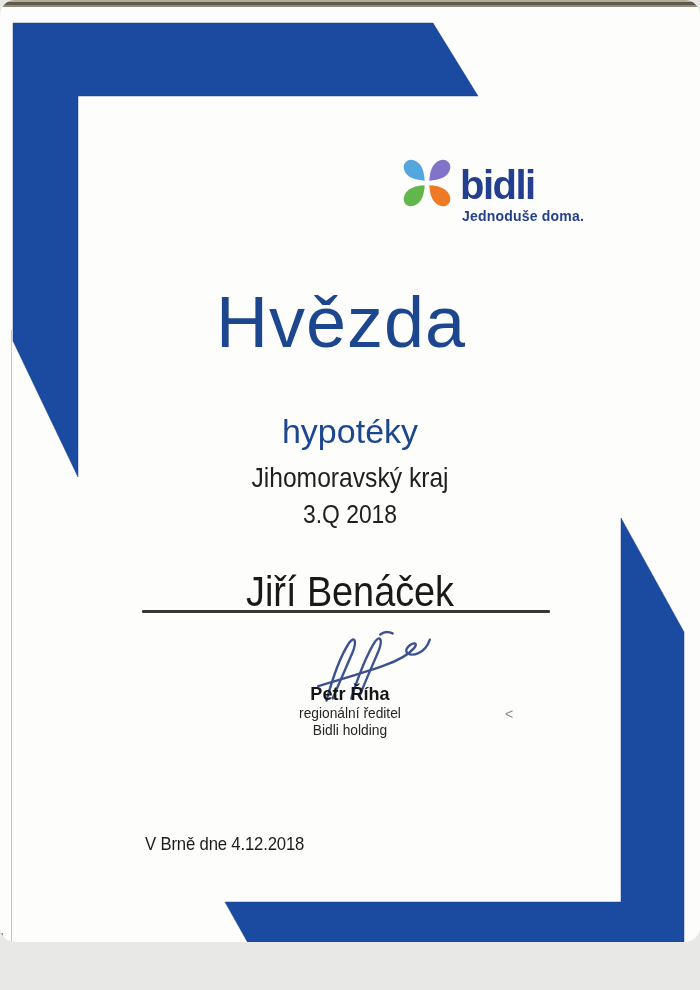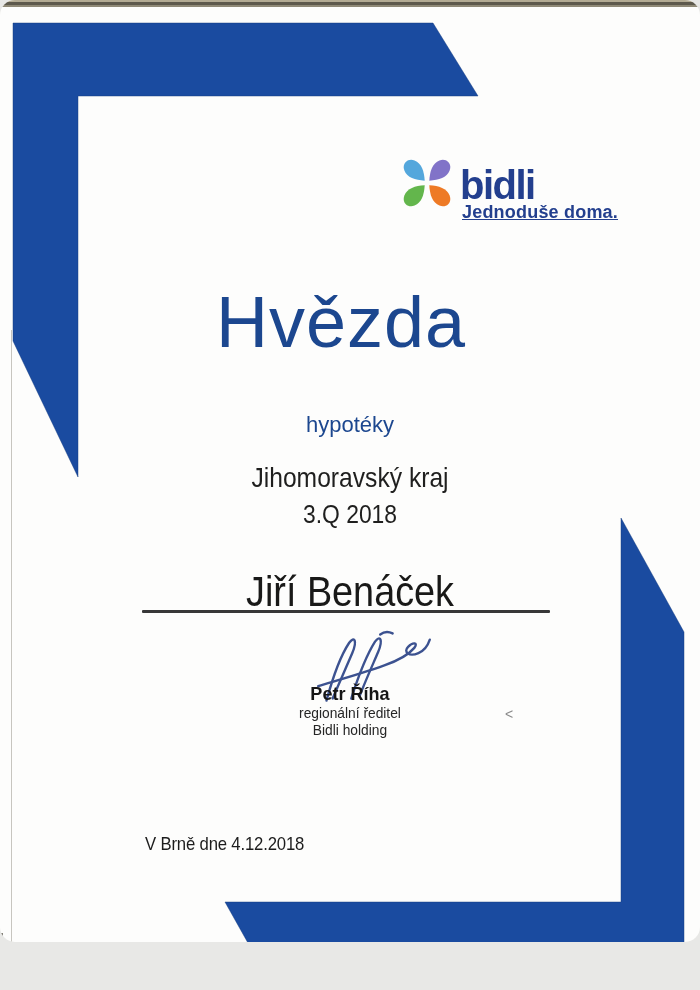--- a/index.html
+++ b/index.html
@@ -25,28 +25,28 @@
     background:#57544a;opacity:.75;
   }
   svg.frame{position:absolute;left:0;top:0;}
   
   .logo-icon{position:absolute;left:403px;top:158px;}
   .logo-brand{
     position:absolute;left:460px;top:163px;
     font-size:40px;font-weight:700;letter-spacing:-1.5px;
   }
   .logo-tagline{
-    position:absolute;left:462px;top:202px;
-    font-size:18px;font-weight:700;letter-spacing:.2px;text-decoration:underline;
+    position:absolute;left:462px;top:208px;
+    font-size:14px;font-weight:700;letter-spacing:.2px;
   }
   
   .center-line{position:absolute;left:0;width:700px;text-align:center;white-space:nowrap;}
   .title-main{top:281px;font-size:72px;letter-spacing:1px;transform:translateX(-9px);}
   .title-sub{top:346px;font-size:52px;}
-  .title-category{top:412px;font-size:22px;font-weight:500;}
+  .title-category{top:412px;font-size:34px;font-weight:500;}
   .award-region{top:462px;font-size:28px;color:#1f1f1e;transform:scaleX(.88);}
   .award-period{top:499px;font-size:26px;color:#1f1f1e;transform:scaleX(.88);}
   .recipient{top:568px;font-size:42px;color:#191918;transform:scaleX(.9);}
   .recipient-line{
     position:absolute;left:142px;top:610px;width:408px;height:3px;
     background:#383838;border-radius:1px;
   }
   .signature-svg{position:absolute;left:312px;top:628px;}
   .signer-name{top:683px;font-size:19px;font-weight:700;color:#161616;transform:scaleX(.95);}
   .signer-role{top:705px;font-size:14.5px;color:#262626;transform:scaleX(.95);}

